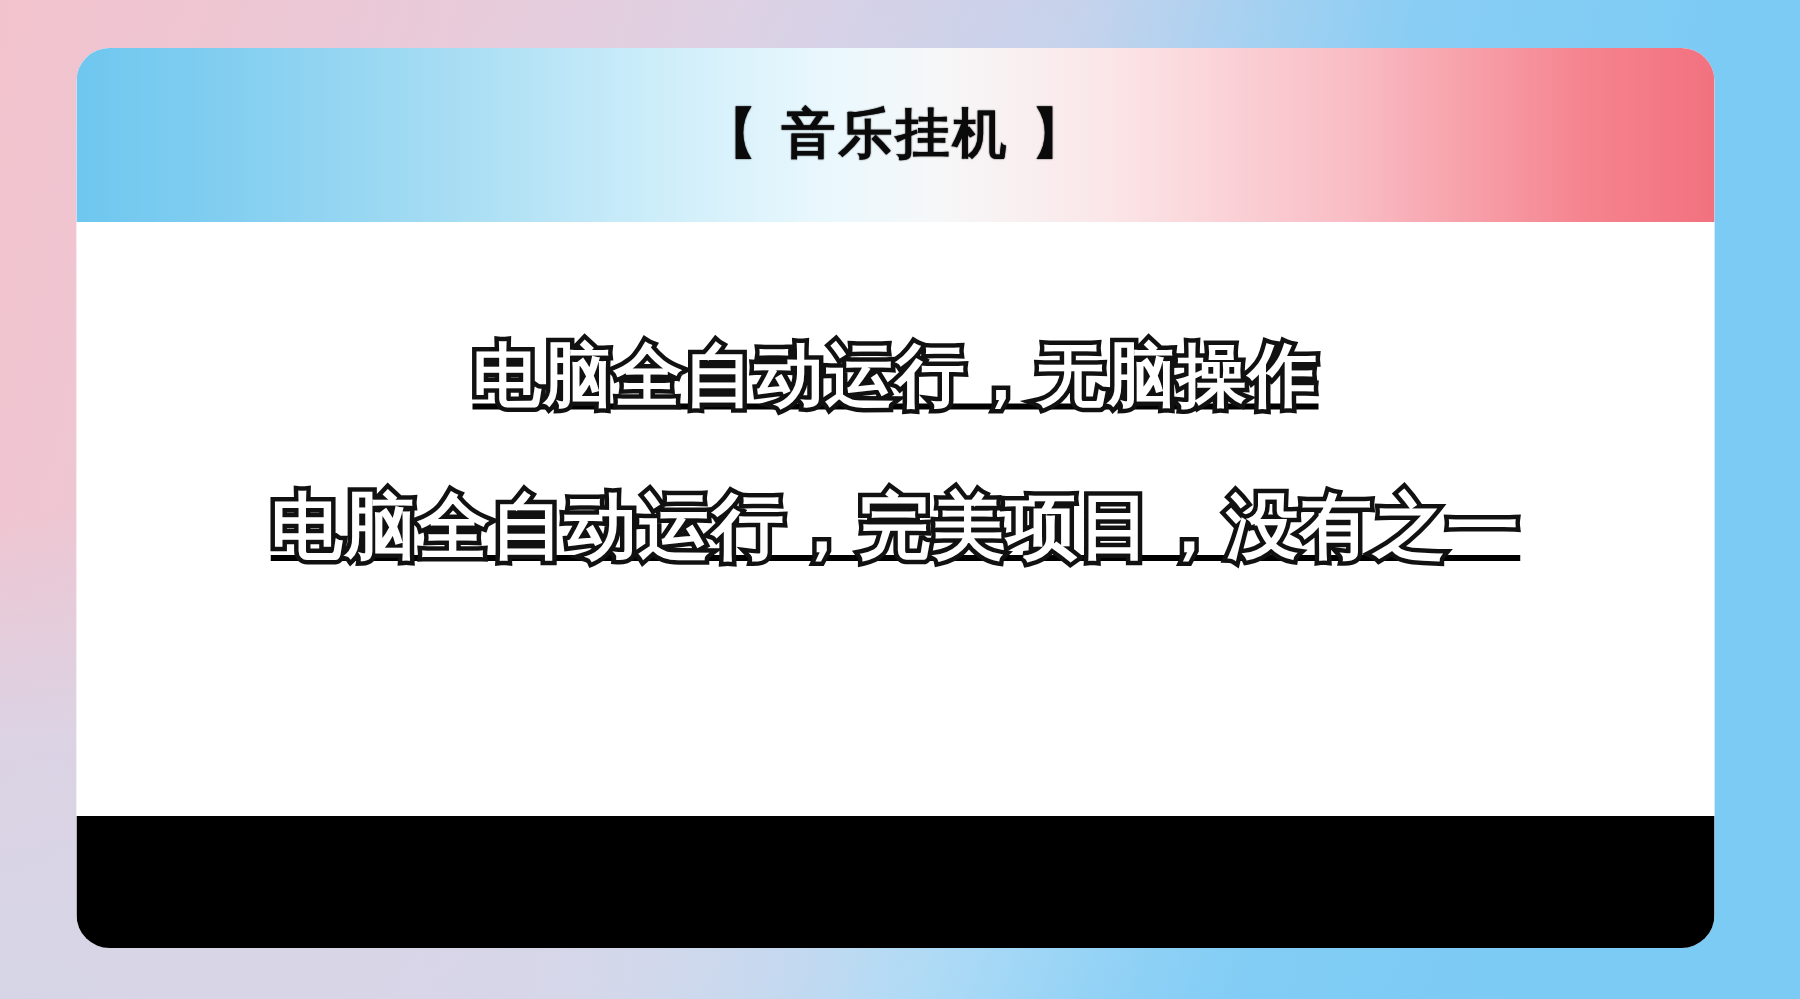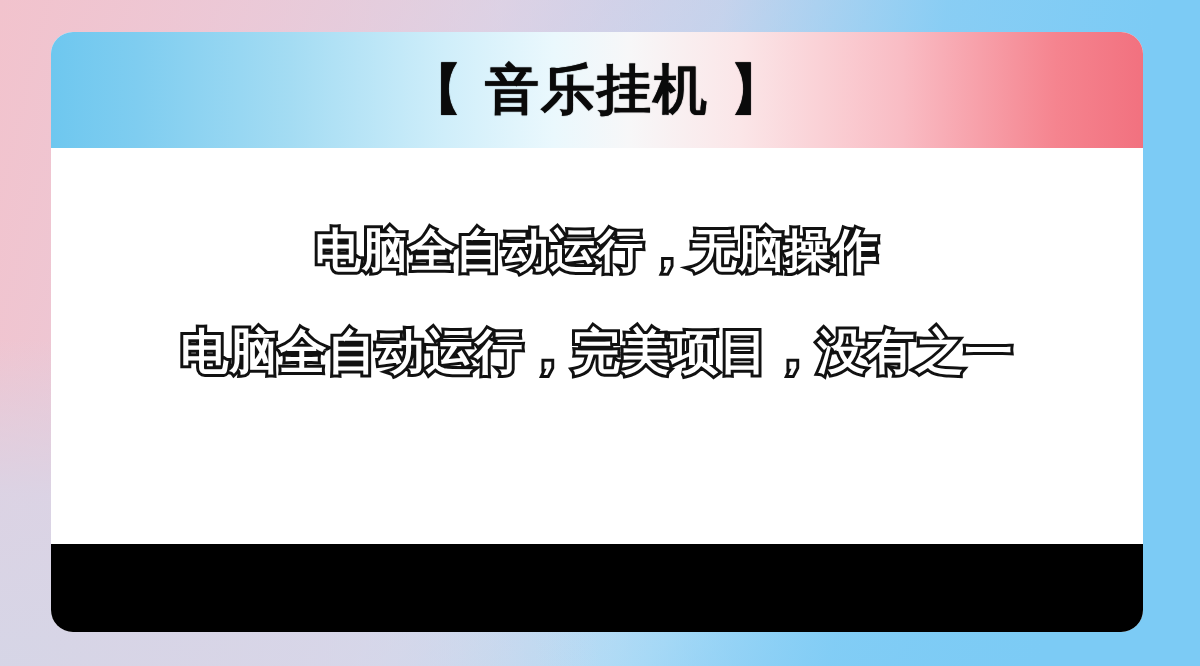--- a/index.html
+++ b/index.html
@@ -90,39 +90,40 @@
       #f7f7f8 53%,
       #fbe6e8 63%,
       #f9bcc4 78%,
       #f5848f 92%,
       #f2717f 100%);
     display: flex;
     align-items: center;
     justify-content: center;
   }
   .card-title {
-    font-size: 54px;
+    font-size: 36px;
     font-weight: 700;
     color: #0a0a0a;
     letter-spacing: 2px;
     line-height: 1;
     white-space: nowrap;
     text-shadow: 0 0 1px #0a0a0a;
   }
 
   
   .card-body {
     flex: 1 1 auto;
     background: #ffffff;
     display: flex;
     flex-direction: column;
     align-items: center;
     justify-content: flex-start;
     padding-top: 78px;
     box-sizing: border-box;
+    text-decoration: underline;
   }
   .headline {
     font-size: 46px;
     font-weight: 700;
     line-height: 1.05;
     white-space: nowrap;
     color: #ffffff;
     -webkit-text-stroke: 6px #111111;
     paint-order: stroke fill;
     letter-spacing: 1px;

